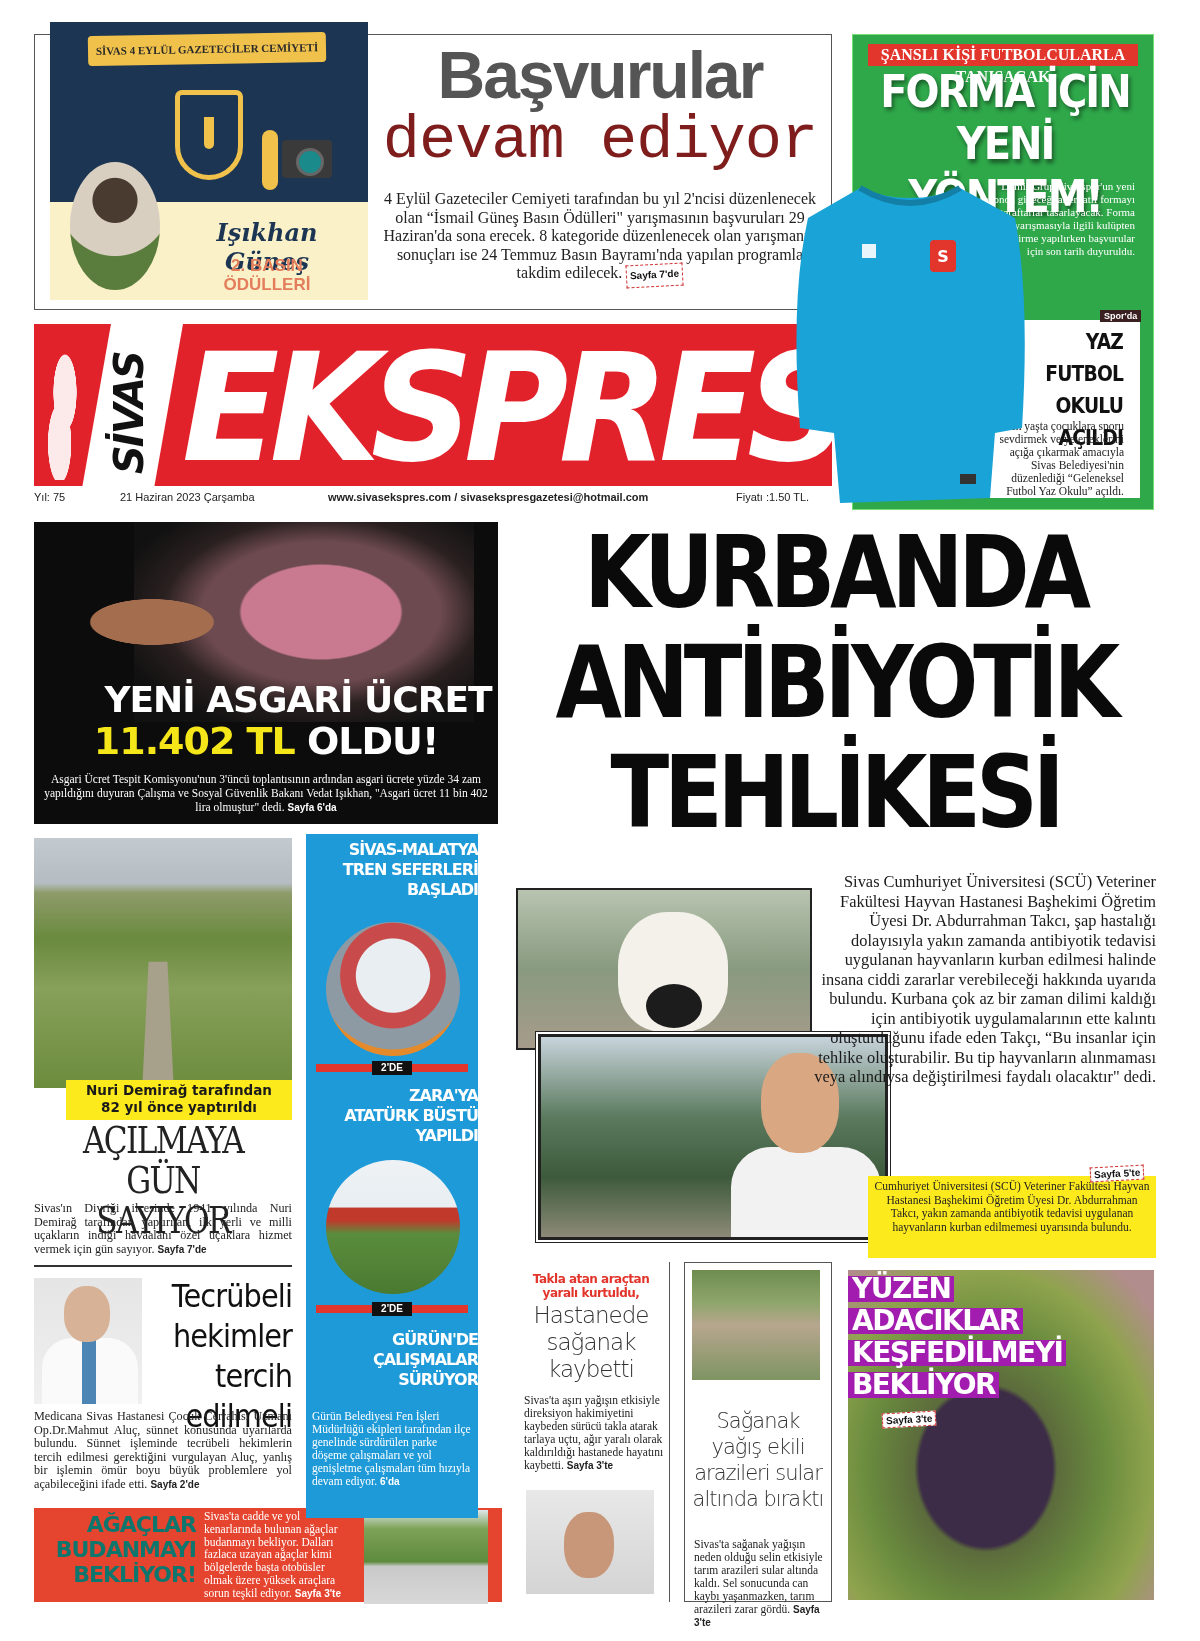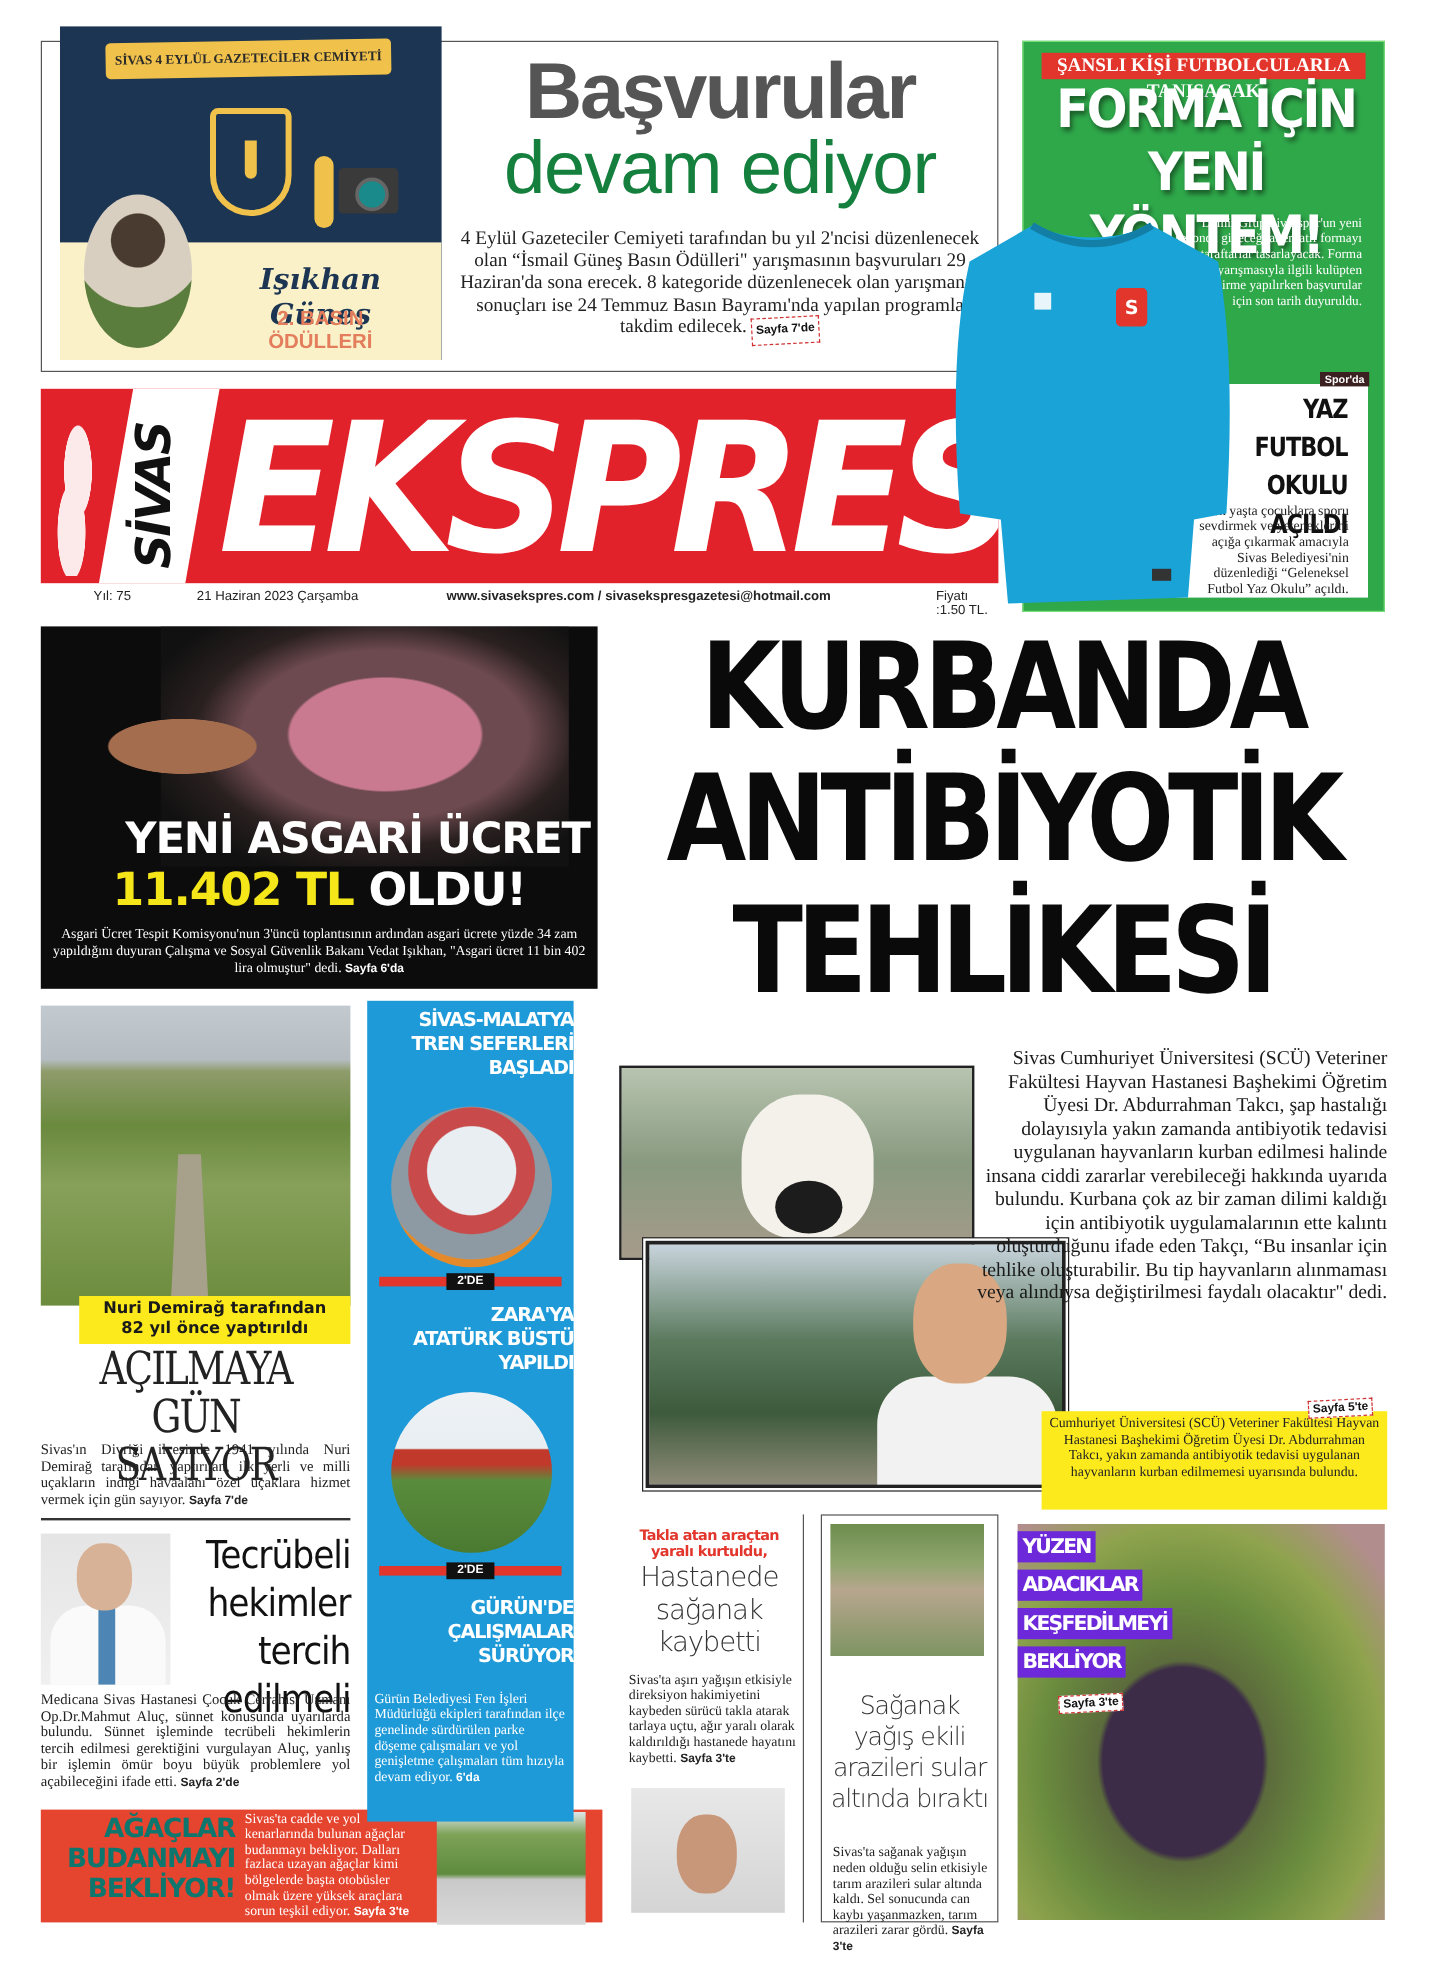--- a/index.html
+++ b/index.html
@@ -15,21 +15,21 @@
   #award-shield { position: absolute; left: 125px; top: 68px; width: 68px; height: 90px; border: 5px solid #f1c24b; border-radius: 8px 8px 40px 40px; }
   #award-shield::after { content: ""; position: absolute; left: 24px; top: 22px; width: 10px; height: 32px; background: #f1c24b; border-radius: 0 0 6px 6px; }
   #award-person { position: absolute; left: 20px; top: 140px; width: 90px; height: 128px; background: radial-gradient(circle at 50% 30%, #4a3b30 0 22%, #d9cfc1 23% 55%, #5a7d3d 56%); border-radius: 50%; }
   #award-name { position: absolute; left: 142px; top: 196px; width: 150px; font-style: italic; font-size: 24px; color: #1c3553; font-weight: bold; text-align: center; font-family: "DejaVu Serif", serif; }
   #award-title { position: absolute; left: 142px; top: 234px; width: 150px; font-size: 17px; color: #e37d5c; font-weight: bold; text-align: center; line-height: 19px; font-family: "Liberation Sans", sans-serif; }
   #camera-icon { position: absolute; left: 232px; top: 118px; width: 50px; height: 38px; background: #3a3a3a; border-radius: 4px; }
   #camera-icon::after { content: ""; position: absolute; left: 14px; top: 8px; width: 22px; height: 22px; border-radius: 50%; background: #1a8a8a; border: 3px solid #666; }
   #mic-icon { position: absolute; left: 212px; top: 108px; width: 16px; height: 60px; background: #f1c24b; border-radius: 8px; }
 
   #promo-h1 { left: 390px; top: 42px; width: 420px; text-align: center; font-family: "Liberation Sans", sans-serif; font-size: 66px; font-weight: 900; color: #555; letter-spacing: -2px; line-height: 66px; }
-  #promo-h2 { left: 380px; top: 108px; width: 440px; text-align: center; font-family: Liberation Sans, sans-serif; font-weight: 200; font-size: 62px; color: #15803d; letter-spacing: -1px; line-height: 66px; -webkit-text-stroke: 0; }
+  #promo-h2 { left: 380px; top: 108px; width: 440px; text-align: center; font-family: Liberation Mono, monospace; font-weight: 200; font-size: 62px; color: #7f1d1d; letter-spacing: -1px; line-height: 66px; -webkit-text-stroke: 0; }
   #promo-body { left: 380px; top: 190px; width: 440px; text-align: center; font-size: 16px; line-height: 18.6px; color: #222; }
   .sayfa { display: inline-block; font-family: "Liberation Sans", sans-serif; font-size: 10px; font-weight: bold; color: #111; background: #fff; border: 1px dashed #d03030; padding: 1px 3px; transform: rotate(-3deg); }
 
   
   #green-panel { left: 852px; top: 34px; width: 302px; height: 476px; background: #2fa84a; border: 1px solid #7d7; }
   #green-tag { left: 868px; top: 44px; width: 270px; height: 22px; background: #e2352b; color: #fff; font-family: Liberation Serif, serif; font-weight: bold; font-size: 16px; line-height: 22px; text-align: center; }
   #green-h1 { left: 860px; top: 72px; width: 290px; text-align: center; color: #fff; font-family: "DejaVu Sans", sans-serif; font-weight: bold; font-size: 40px; line-height: 48px; letter-spacing: -2px; text-shadow: 2px 3px 4px rgba(0,0,0,0.45); transform: scaleY(1.1); }
   #green-body { left: 975px; top: 180px; width: 160px; text-align: right; color: #fff; font-size: 11px; line-height: 13px; }
   #yaz-box { left: 980px; top: 320px; width: 160px; height: 178px; background: #fff; }
   #sporda { left: 1100px; top: 310px; font-family: "Liberation Sans", sans-serif; font-size: 9px; font-weight: bold; color: #fff; background: #3a2020; padding: 1px 4px; }
@@ -40,21 +40,21 @@
   #jersey { left: 790px; top: 178px; width: 240px; height: 330px; }
 
   
   #masthead { left: 34px; top: 324px; width: 798px; height: 162px; background: #e2222a; overflow: hidden; }
   #mast-white-band { position: absolute; left: 62px; top: 0; width: 72px; height: 170px; background: #fff; transform: skewX(-10deg); }
   #mast-silhouette { position: absolute; left: 4px; top: 10px; width: 54px; height: 146px; background: radial-gradient(ellipse at 50% 40%, #fff 0 30%, transparent 31%), radial-gradient(ellipse at 40% 75%, #fff 0 25%, transparent 26%); opacity: 0.9; }
   #mast-sivas { position: absolute; left: 72px; top: 62px; width: 150px; font-family: "DejaVu Sans", sans-serif; font-weight: bold; font-style: italic; font-size: 40px; color: #111; transform: rotate(-90deg); transform-origin: left top; top: 150px; letter-spacing: -2px; }
   #mast-ekspres { position: absolute; left: 148px; top: 4px; font-family: "DejaVu Sans", sans-serif; font-weight: bold; font-style: italic; font-size: 150px; color: #fff; letter-spacing: -10px; line-height: 160px; transform: scaleX(0.95); transform-origin: left; }
 
   #dateline { left: 34px; top: 491px; width: 798px; height: 16px; font-family: "Liberation Sans", sans-serif; font-size: 11px; color: #222; }
-  #dateline span { position: absolute; top: 0; margin-left: 44px; }
+  #dateline span { position: absolute; top: 0; }
 
   
   #wage-box { left: 34px; top: 522px; width: 464px; height: 302px; background: #0c0c0c; overflow: hidden; }
   #wage-photo { position: absolute; left: 100px; top: 0; width: 340px; height: 200px; background: radial-gradient(ellipse at 55% 45%, #c97a90 0 30%, #6d4a4f 31% 45%, #2a2020 60%, #111 80%); }
   #wage-hand { position: absolute; left: 10px; top: 60px; width: 180px; height: 80px; background: radial-gradient(ellipse at 60% 50%, #a46d4e 0 40%, transparent 41%); }
   #wage-h1 { position: absolute; left: 0; top: 158px; width: 464px; text-align: center; font-family: "DejaVu Sans", sans-serif; font-weight: bold; font-size: 36px; line-height: 40px; color: #fff; letter-spacing: -1px; margin-left: 32px; }
   #wage-h2 { position: absolute; left: 0; top: 197px; width: 464px; text-align: center; font-family: "DejaVu Sans", sans-serif; font-weight: bold; font-size: 38px; line-height: 44px; letter-spacing: -1px; }
   #wage-h2 .y { color: #f5e61a; }
   #wage-h2 .w { color: #fff; }
   #wage-body { position: absolute; left: 10px; top: 250px; width: 444px; text-align: center; font-size: 11.5px; line-height: 14px; color: #fff; }
@@ -113,21 +113,21 @@
   #takla-face { position: absolute; left: 38px; top: 22px; width: 50px; height: 66px; background: #c8977a; border-radius: 45%; }
 
   
   #sag-box { left: 684px; top: 1262px; width: 148px; height: 340px; border: 1.5px solid #555; }
   #sag-photo { left: 692px; top: 1270px; width: 128px; height: 110px; background: linear-gradient(180deg, #6e8d4f 0%, #8fa56c 30%, #b7a68e 50%, #7e9462 100%); }
   #sag-h1 { left: 686px; top: 1408px; width: 144px; text-align: center; font-family: "DejaVu Sans", sans-serif; font-weight: 200; font-size: 21px; line-height: 26px; color: #333; letter-spacing: -1px; }
   #sag-body { left: 694px; top: 1514px; width: 134px; font-size: 11.5px; line-height: 13px; color: #222; margin-top: 24px; }
 
   
   #islands-photo { left: 848px; top: 1270px; width: 306px; height: 330px; background: radial-gradient(ellipse at 45% 60%, #3c2c47 0 28%, #5c6b3c 30%, #6a8c3e 50%, #8fa34d 70%, #b28d8d 90%); overflow: hidden; }
-  .isl-h { position: absolute; left: 848px; font-family: "DejaVu Sans", sans-serif; font-weight: bold; font-size: 17px; line-height: 26px; color: #fff; background: #6d28d9; padding: 0 4px; letter-spacing: -1.5px; text-align: center; }
+  .isl-h { position: absolute; left: 848px; font-family: "DejaVu Sans", sans-serif; font-weight: bold; font-size: 28px; line-height: 26px; color: #fff; background: #a21caf; padding: 0 4px; letter-spacing: -1.5px; text-align: center; }
   #isl-sayfa { left: 882px; top: 1412px; }
 </style>
 </head>
 <body>
 
 <div id="top-box" class="abs"></div>
 <div id="award-img" class="abs">
   <div class="bottom"></div>
   <div id="award-ribbon">SİVAS 4 EYLÜL GAZETECİLER CEMİYETİ</div>
   <div id="award-shield"></div>

